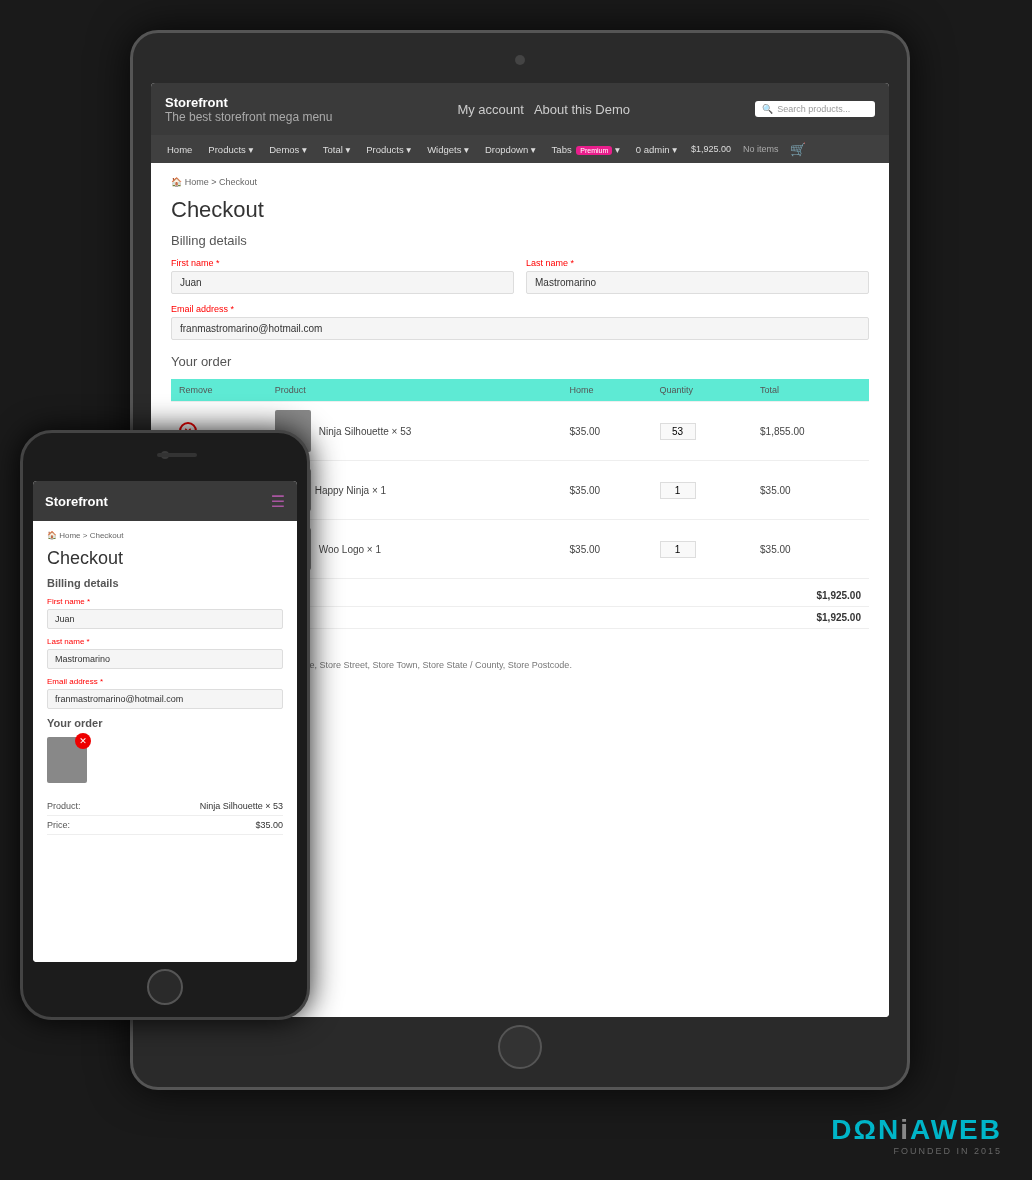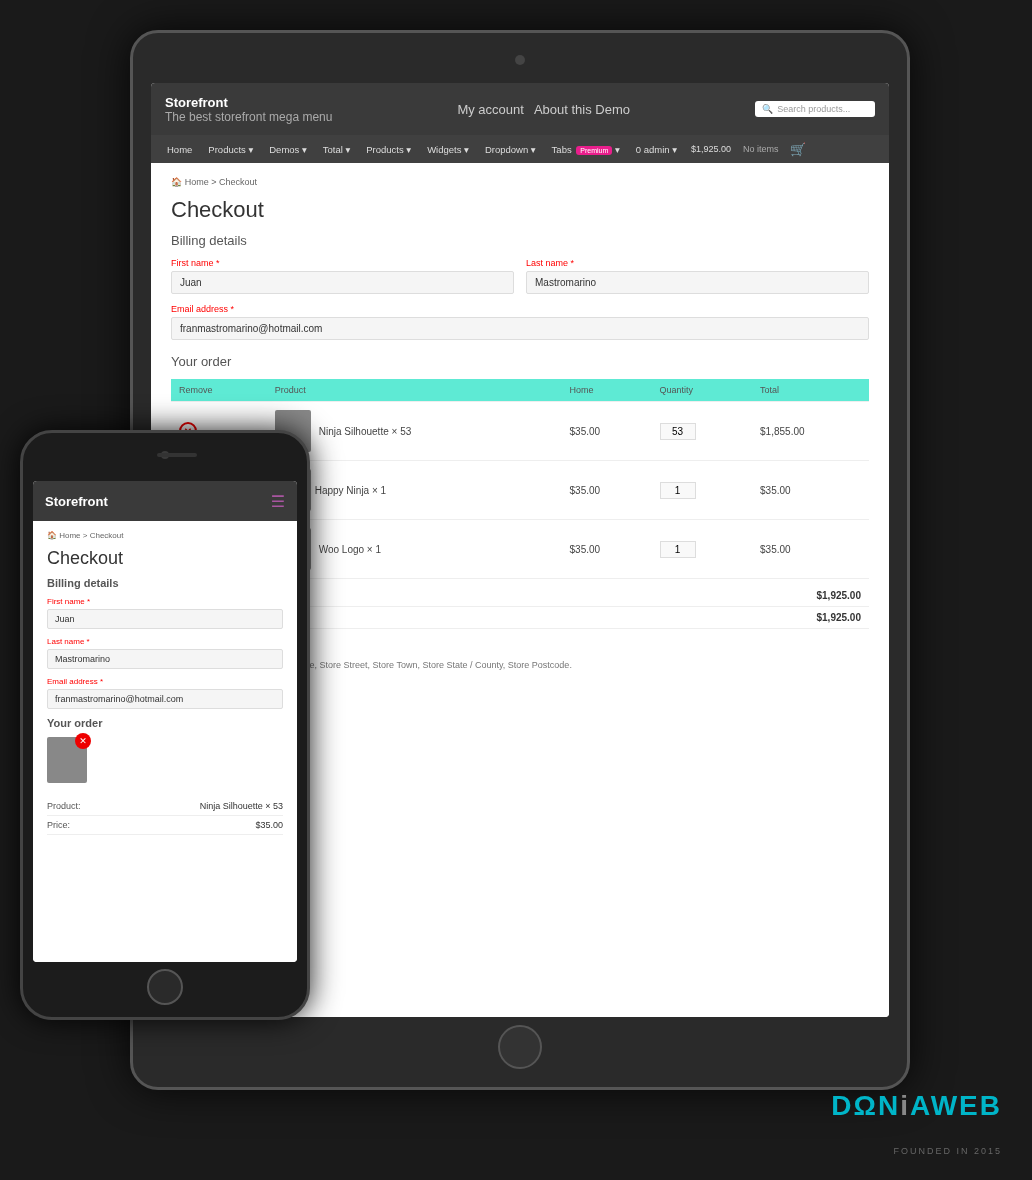--- a/index.html
+++ b/index.html
@@ -291,21 +291,20 @@
     .ph-order-row .val { color: #333; }
 
     
     .doniaweb-logo {
       position: absolute;
       bottom: 24px;
       right: 30px;
       display: flex;
       flex-direction: column;
       align-items: flex-end;
-      gap: 24px;
     }
     .doniaweb-text {
       font-size: 28px;
       font-weight: bold;
       letter-spacing: 2px;
       color: #00b5c8;
       font-family: Arial, sans-serif;
     }
     .doniaweb-sub {
       font-size: 9px;

